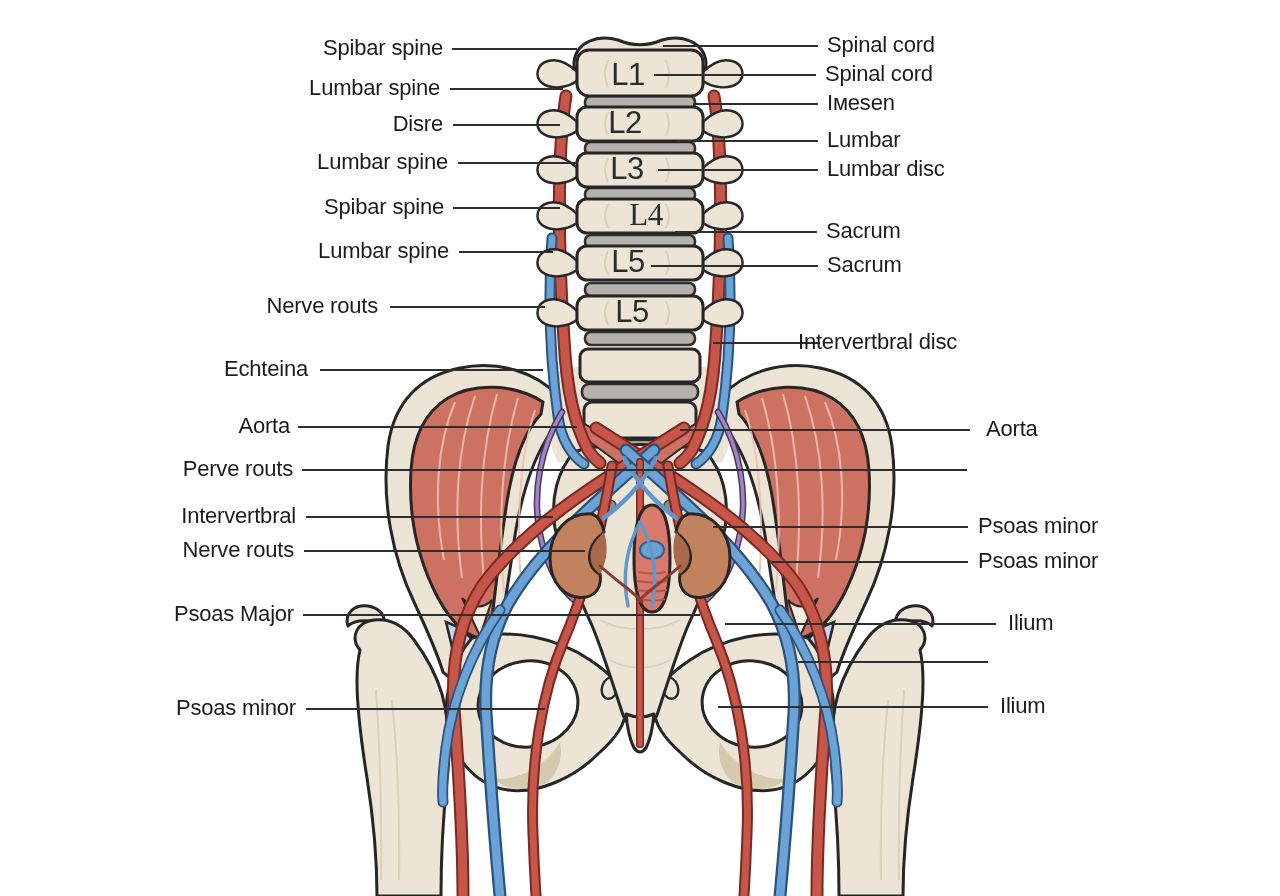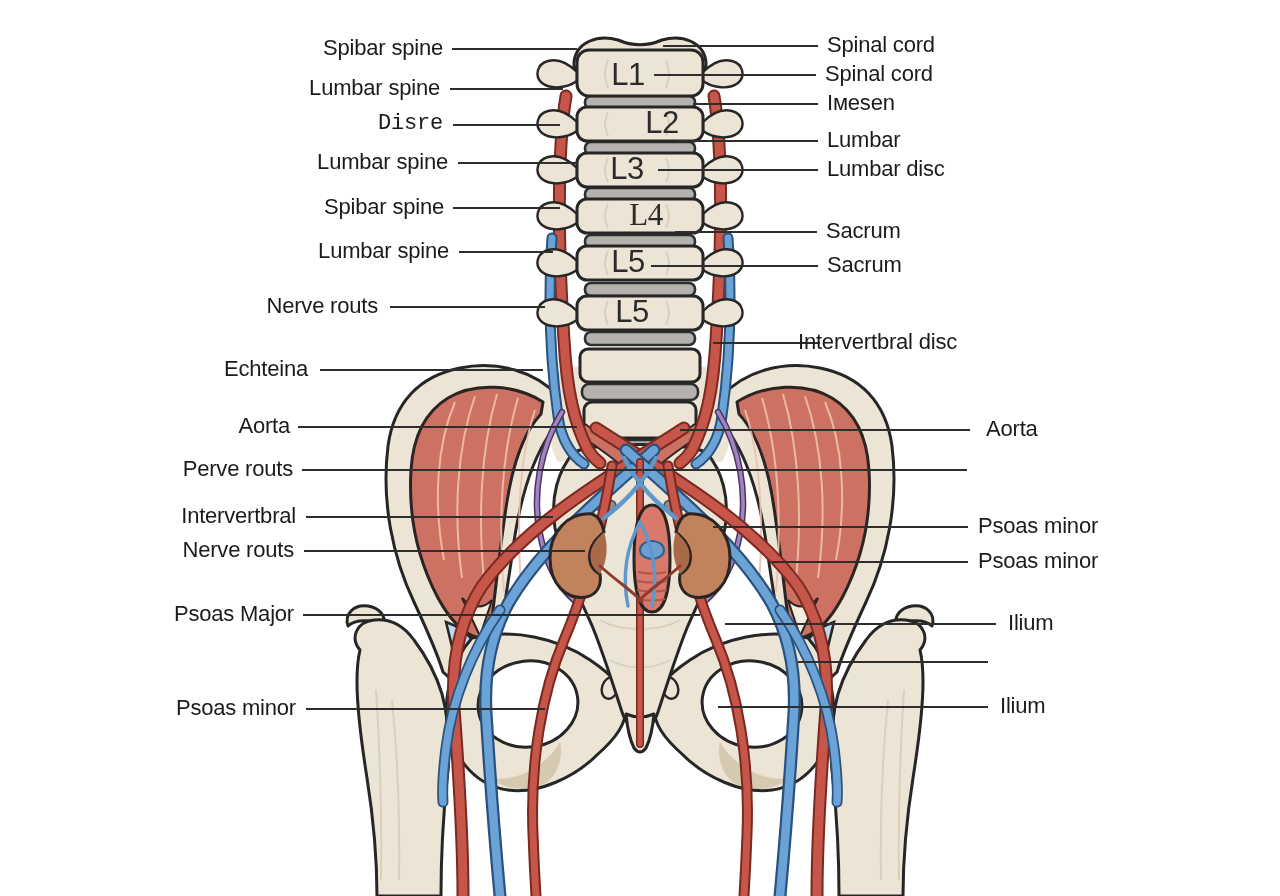--- a/index.html
+++ b/index.html
@@ -256,21 +256,21 @@
       <line x1="713" x2="968" y1="527" y2="527"></line>
       <line x1="772" x2="968" y1="562" y2="562"></line>
       <line x1="725" x2="996" y1="624" y2="624"></line>
       <line x1="798" x2="988" y1="662" y2="662"></line>
       <line x1="718" x2="988" y1="707" y2="707"></line>
     </svg>
 
   <div id="labels-layer">
       <div class="label" style="right: 837px; top: 49px;">Spibar spine</div>
       <div class="label" style="right: 840px; top: 89px;">Lumbar spine</div>
-      <div class="label" style="right: 837px; top: 125px; font-family: Liberation Mono, monospace;">Disre</div>
+      <div class="label" style="right: 837px; top: 125px;">Disre</div>
       <div class="label" style="right: 832px; top: 163px;">Lumbar spine</div>
       <div class="label" style="right: 836px; top: 208px;">Spibar spine</div>
       <div class="label" style="right: 831px; top: 252px;">Lumbar spine</div>
       <div class="label" style="right: 902px; top: 307px;">Nerve routs</div>
       <div class="label" style="right: 972px; top: 370px;">Echteina</div>
       <div class="label" style="right: 990px; top: 427px;">Aorta</div>
       <div class="label" style="right: 987px; top: 470px;">Perve routs</div>
       <div class="label" style="right: 984px; top: 517px;">Intervertbral</div>
       <div class="label" style="right: 986px; top: 551px;">Nerve routs</div>
       <div class="label" style="right: 986px; top: 615px;">Psoas Major</div>
@@ -282,19 +282,19 @@
       <div class="label" style="left: 827px; top: 170px;">Lumbar disc</div>
       <div class="label" style="left: 826px; top: 232px;">Sacrum</div>
       <div class="label" style="left: 827px; top: 266px;">Sacrum</div>
       <div class="label" style="left: 798px; top: 343px;">Intervertbral disc</div>
       <div class="label" style="left: 986px; top: 430px;">Aorta</div>
       <div class="label" style="left: 978px; top: 527px;">Psoas minor</div>
       <div class="label" style="left: 978px; top: 562px;">Psoas minor</div>
       <div class="label" style="left: 1008px; top: 624px;">Ilium</div>
       <div class="label" style="left: 1000px; top: 707px;">Ilium</div>
       <div class="vlabel" style="left: 628px; top: 76px;">L1</div>
-      <div class="vlabel" style="left: 662px; top: 124px;">L2</div>
+      <div class="vlabel" style="left: 625px; top: 124px;">L2</div>
       <div class="vlabel" style="left: 627px; top: 170px;">L3</div>
       <div class="vlabel" style="left: 646px; top: 216px; font-family: Liberation Serif, serif;">L4</div>
       <div class="vlabel" style="left: 628px; top: 263px;">L5</div>
       <div class="vlabel" style="left: 632px; top: 313px;">L5</div>
     </div>
 </div>
 
 </body></html>

